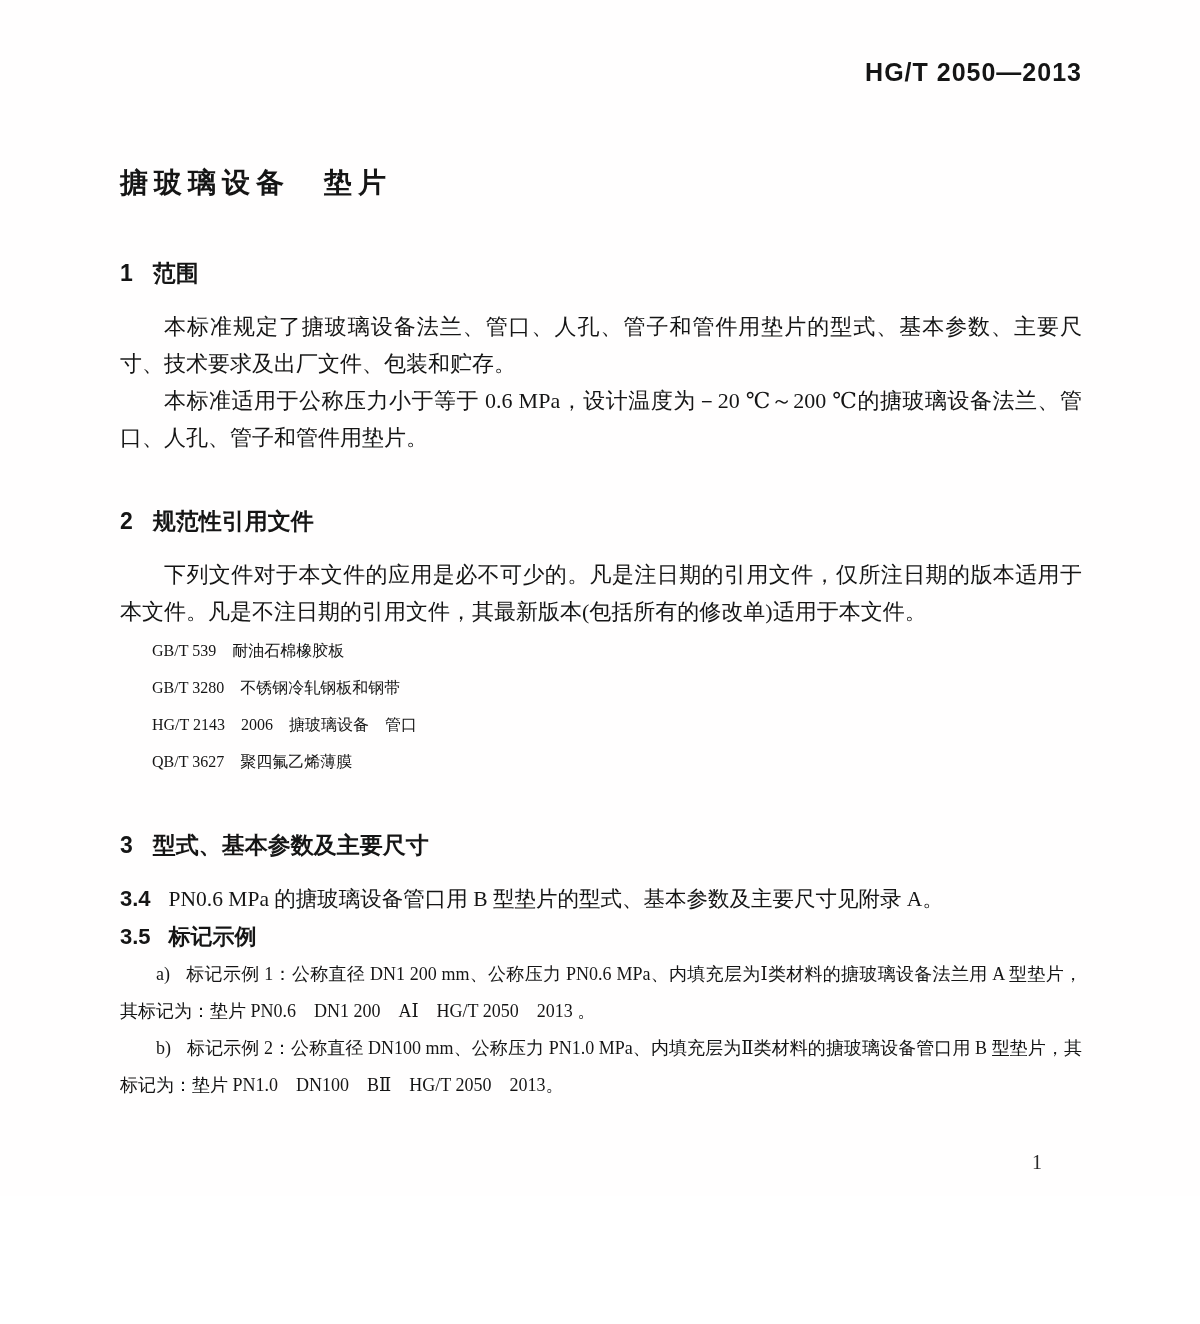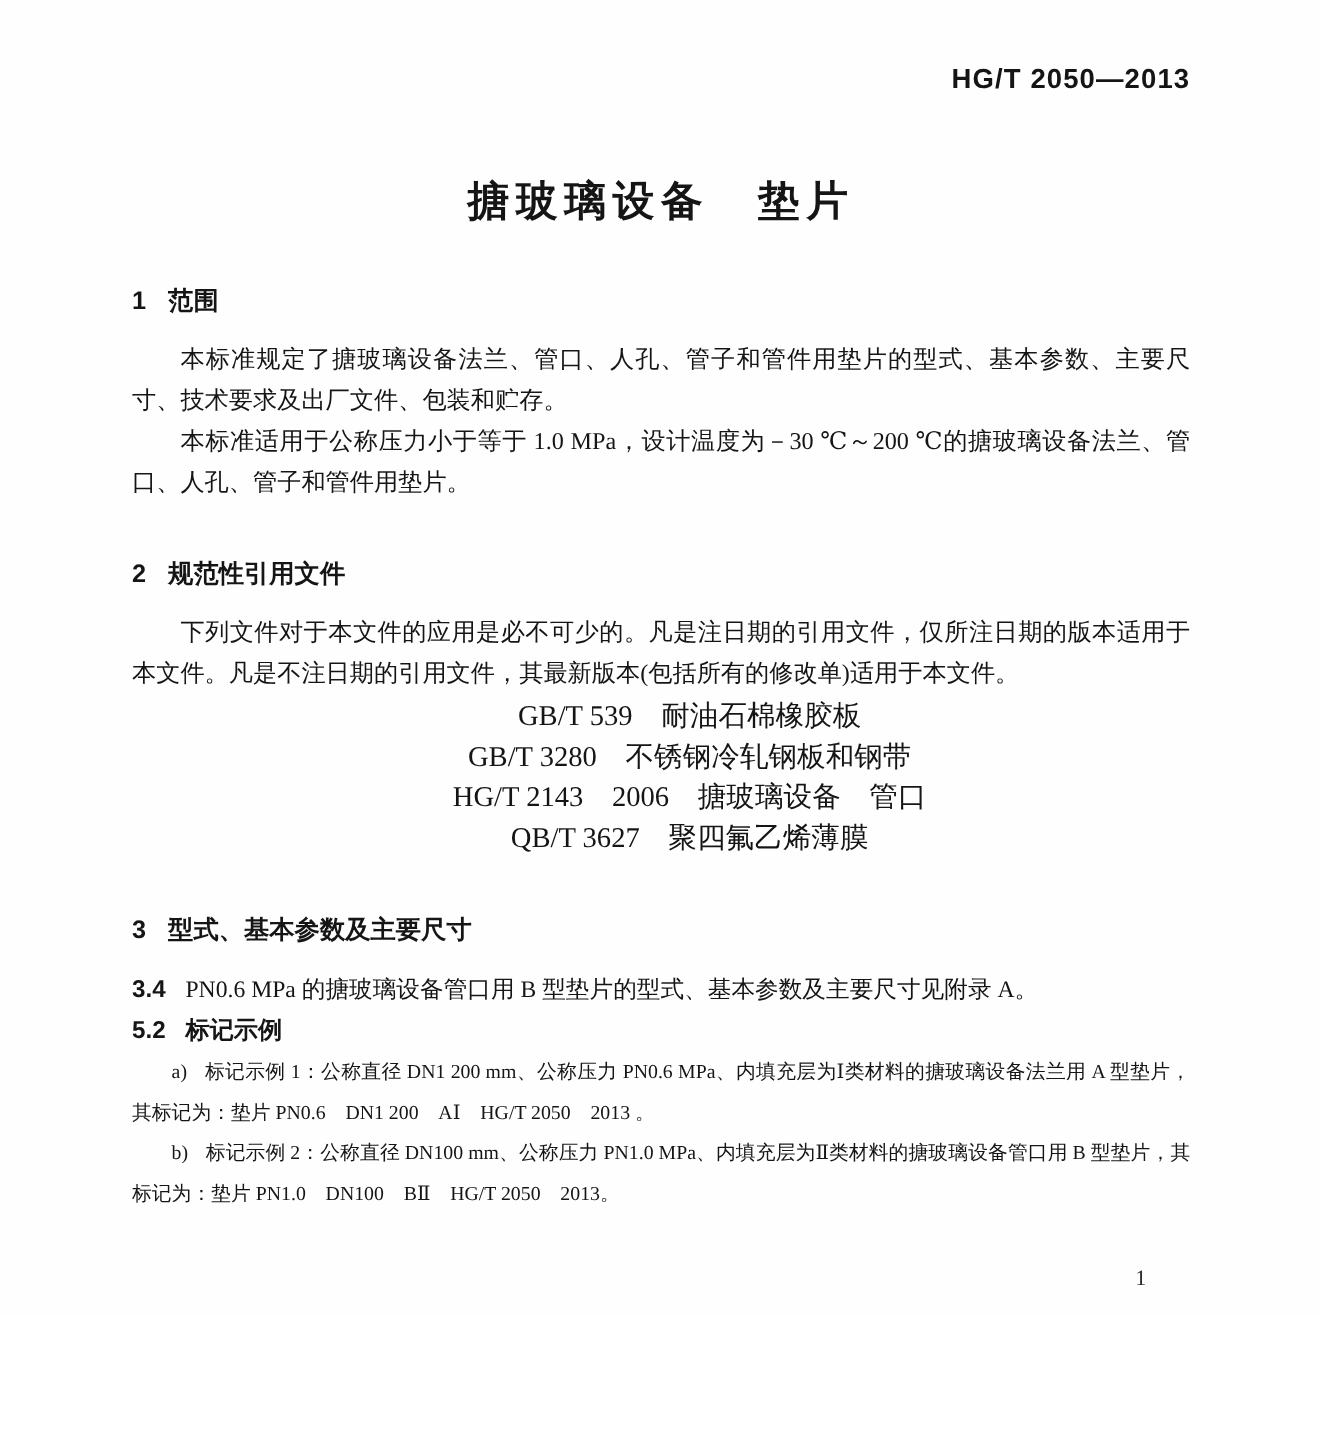--- a/index.html
+++ b/index.html
@@ -21,24 +21,23 @@
   .std-code {
     text-align: right;
     font-family: "Liberation Sans", "DejaVu Sans", sans-serif;
     font-weight: bold;
     font-size: 25px;
     letter-spacing: 1px;
     line-height: 28px;
   }
   .doc-title {
     margin: 72px 0 0 0;
-    text-align: center;
     font-family: "Liberation Sans", "DejaVu Sans", sans-serif;
     font-weight: bold;
-    font-size: 38px;
+    font-size: 28px;
     line-height: 50px;
     letter-spacing: 6px;
   }
   .sec-heading {
     margin: 50px 0 0 0;
     font-family: "Liberation Sans", "DejaVu Sans", sans-serif;
     font-weight: bold;
     font-size: 23px;
     line-height: 30px;
   }
@@ -47,24 +46,23 @@
   .para {
     margin: 0;
     font-size: 22px;
     line-height: 37px;
     text-align: justify;
     text-indent: 2em;
   }
   .refs { margin-top: 2px; }
   .ref {
     padding-left: 2em;
-    font-size: 26px;
+    font-size: 16px;
     line-height: 37px;
     white-space: pre-wrap;
-    text-align: center;
   }
   .clause {
     margin: 0;
     font-size: 21.5px;
     line-height: 37px;
     text-align: justify;
   }
   .clause .clause-num {
     font-family: "Liberation Sans", "DejaVu Sans", sans-serif;
     font-weight: bold;
@@ -97,37 +95,37 @@
 
 <div class="page">
 
   <div class="std-code">HG/T 2050—2013</div>
 
   <h1 class="doc-title">搪玻璃设备　垫片</h1>
 
   <h2 class="sec-heading"><span class="sec-num">1</span><span>范围</span></h2>
   <div class="body-block">
     <p class="para">本标准规定了搪玻璃设备法兰、管口、人孔、管子和管件用垫片的型式、基本参数、主要尺寸、技术要求及出厂文件、包装和贮存。</p>
-    <p class="para">本标准适用于公称压力小于等于 1.0 MPa，设计温度为－30 ℃～200 ℃的搪玻璃设备法兰、管口、人孔、管子和管件用垫片。</p>
+    <p class="para">本标准适用于公称压力小于等于 0.6 MPa，设计温度为－20 ℃～200 ℃的搪玻璃设备法兰、管口、人孔、管子和管件用垫片。</p>
   </div>
 
   <h2 class="sec-heading"><span class="sec-num">2</span><span>规范性引用文件</span></h2>
   <div class="body-block">
     <p class="para">下列文件对于本文件的应用是必不可少的。凡是注日期的引用文件，仅所注日期的版本适用于本文件。凡是不注日期的引用文件，其最新版本(包括所有的修改单)适用于本文件。</p>
     <div class="refs">
       <div class="ref">GB/T 539　耐油石棉橡胶板</div>
       <div class="ref">GB/T 3280　不锈钢冷轧钢板和钢带</div>
       <div class="ref">HG/T 2143　2006　搪玻璃设备　管口</div>
       <div class="ref">QB/T 3627　聚四氟乙烯薄膜</div>
     </div>
   </div>
 
   <h2 class="sec-heading"><span class="sec-num">3</span><span>型式、基本参数及主要尺寸</span></h2>
   <div class="body-block">
     <p class="clause"><span class="clause-num">3.4</span><span class="clause-text">PN0.6 MPa 的搪玻璃设备管口用 B 型垫片的型式、基本参数及主要尺寸见附录 A。</span></p>
-    <p class="clause bold-text"><span class="clause-num">5.2</span><span class="clause-text">标记示例</span></p>
+    <p class="clause bold-text"><span class="clause-num">3.5</span><span class="clause-text">标记示例</span></p>
     <p class="example"><span class="ex-label">a)</span><span>标记示例 1：公称直径 DN1 200 mm、公称压力 PN0.6 MPa、内填充层为Ⅰ类材料的搪玻璃设备法兰用 A 型垫片，其标记为：垫片 PN0.6　DN1 200　AⅠ　HG/T 2050　2013 。</span></p>
     <p class="example"><span class="ex-label">b)</span><span>标记示例 2：公称直径 DN100 mm、公称压力 PN1.0 MPa、内填充层为Ⅱ类材料的搪玻璃设备管口用 B 型垫片，其标记为：垫片 PN1.0　DN100　BⅡ　HG/T 2050　2013。</span></p>
   </div>
 
   <div class="page-num">1</div>
 
 </div>
 
 </body></html>

